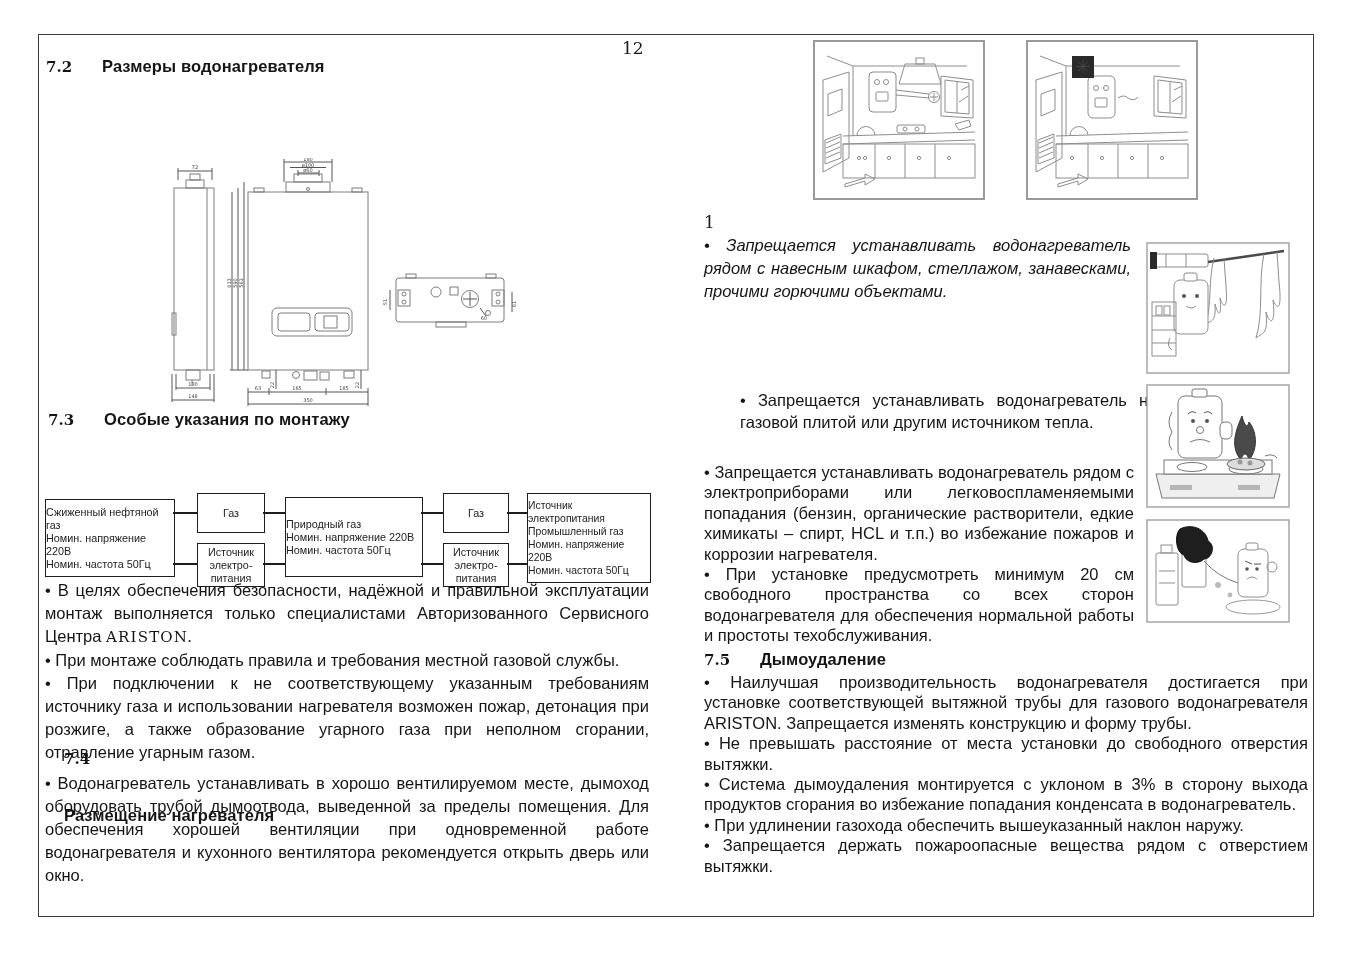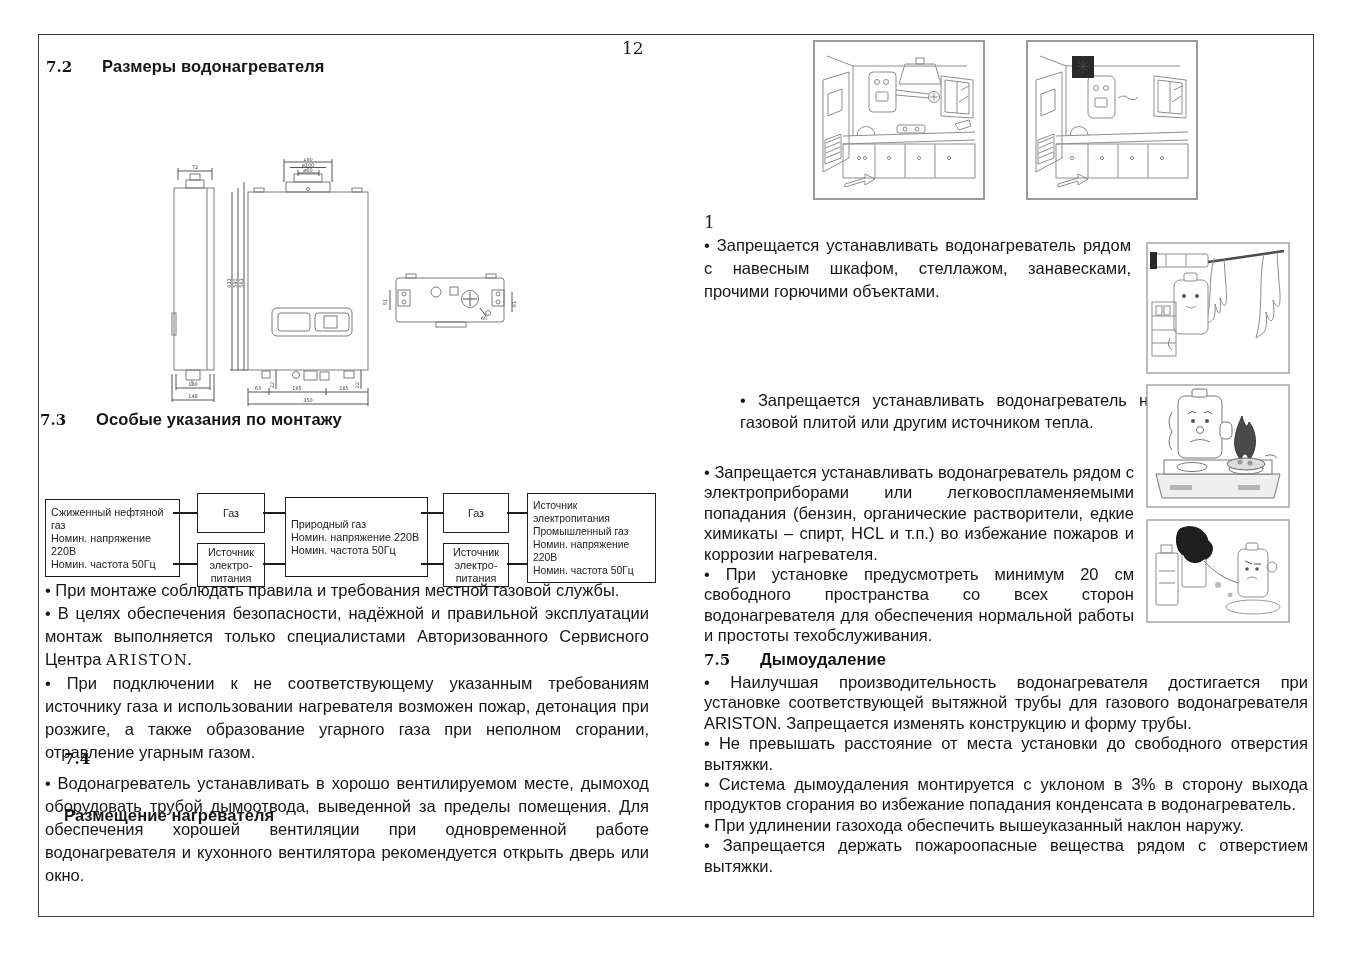--- a/index.html
+++ b/index.html
@@ -16,21 +16,21 @@
   .para p{margin:0;}
   .lh23{line-height:23px;}
   .lh22{line-height:22px;margin-left:36px;}
   .lh20{line-height:20.4px;}
   .brand{font-family:"DejaVu Serif",serif;font-size:15px;letter-spacing:1.2px;}
   
   .flow{width:606px;height:96px;}
   .fbox{position:absolute;border:1.6px solid #1d1d1d;background:#fff;
         font-size:10.8px;line-height:13px;white-space:pre-line;color:#222;
         display:flex;align-items:center;}
-  .fbox.big{padding-left:5px;justify-content:flex-start;text-align:left;}
+  .fbox.big{justify-content:flex-start;text-align:left;}
   .fbox.small{justify-content:center;text-align:center;}
   .fline{position:absolute;border-top:2px solid #1d1d1d;}
   svg text{fill:#444;font-family:"DejaVu Sans",sans-serif;}
 </style>
 </head>
 <body>
 
 <div class="page">
   <div class="border-rect"></div>
 
@@ -136,21 +136,21 @@
       <text x="110" y="232">63</text>
       <text x="149" y="232">165</text>
       <text x="196" y="232">185</text>
       <text x="160" y="244">350</text>
       <text x="239" y="144" transform="rotate(-90 239 144)">51</text>
       <text x="336" y="162">60</text>
       <text x="368" y="146" transform="rotate(-90 368 146)">61</text>
     </g>
   </svg>
 
-  <div class="abs h2" style="left:40px;top:410px;align-items:flex-end;">
+  <div class="abs h2" style="left:48px;top:410px;align-items:flex-end;">
     <span class="num">7.3</span>
     <span class="t">Особые указания по монтажу</span>
   </div>
 
 
   <div class="abs flow" style="left:45px;top:491px;">
     <div class="fbox big" style="left:0px;top:8px;width:128px;height:76px;">Сжиженный нефтяной газ
 Номин. напряжение 220В
 Номин. частота 50Гц</div>
     <div class="fbox small" style="left:152px;top:2px;width:66px;height:38px;">Газ</div>
@@ -173,22 +173,22 @@
     <div class="fline" style="left:218px;top:21px;width:22px;"></div>
     <div class="fline" style="left:376px;top:21px;width:22px;"></div>
     <div class="fline" style="left:462px;top:21px;width:20px;"></div>
     <div class="fline" style="left:128px;top:72px;width:24px;"></div>
     <div class="fline" style="left:218px;top:72px;width:22px;"></div>
     <div class="fline" style="left:376px;top:72px;width:22px;"></div>
     <div class="fline" style="left:462px;top:72px;width:20px;"></div>
   </div>
 
   <div class="abs para lh23" style="left:45px;top:579px;width:604px;">
+    <p><span>• В целях обеспечения безопасности, надёжной и правильной эксплуатации монтаж выполняется только специалистами Авторизованного Сервисного Центра</span> <span class="brand">ARISTON.</span></p>
     <p>• При монтаже соблюдать правила и требования местной газовой службы.</p>
-    <p><span>• В целях обеспечения безопасности, надёжной и правильной эксплуатации монтаж выполняется только специалистами Авторизованного Сервисного Центра</span> <span class="brand">ARISTON.</span></p>
     <p>• При подключении к не соответствующему указанным требованиям источнику газа и использовании нагревателя возможен пожар, детонация при розжиге, а также образование угарного газа при неполном сгорании, отравление угарным газом.</p>
   </div>
 
   <div class="abs h2" style="left:64px;top:750px;flex-direction:column;">
     <span class="num">7.4</span>
     <span class="t">Размещение нагревателя</span>
   </div>
   <div class="abs para lh23" style="left:45px;top:772px;width:604px;">• Водонагреватель устанавливать в хорошо вентилируемом месте, дымоход оборудовать трубой дымоотвода, выведенной за пределы помещения. Для обеспечения хорошей вентиляции при одновременной работе водонагревателя и кухонного вентилятора рекомендуется открыть дверь или окно.</div>
 
   <svg class="abs" style="left:813px;top:40px;" width="172" height="160" viewBox="0 0 172 160">
@@ -273,21 +273,21 @@
         <circle cx="136" cy="118" r="1.6"></circle>
       <path d="M44,96 A9 9 0 0 1 62,95"></path>
       <polygon points="32,144 52,138 52,134 62,139 52,145 52,141 32,147"></polygon>
     </g>
     <rect x="46" y="16" width="22" height="22" fill="#2a2a2a"></rect>
     <text x="57" y="33" font-size="18" text-anchor="middle" fill="#ffffff" style="font-family:'DejaVu Sans',sans-serif;">✳</text>
   </svg>
 
   <div class="abs pagenum" style="left:704px;top:212px;">1</div>
 
-  <div class="abs para lh23" style="left:704px;top:234px;width:427px;">• Запрещается устанавливать водонагреватель рядом с навесным шкафом, стеллажом, занавесками, прочими горючими объектами.</div>
+  <div class="abs para lh23" style="left:704px;top:234px;width:427px;font-style:italic;">• Запрещается устанавливать водонагреватель рядом с навесным шкафом, стеллажом, занавесками, прочими горючими объектами.</div>
 
   <div class="abs para lh22" style="left:704px;top:389px;width:427px;">• Запрещается устанавливать водонагреватель над газовой плитой или другим источником тепла.</div>
 
   <div class="abs para lh20" style="left:704px;top:462px;width:430px;">
     <p>• Запрещается устанавливать водонагреватель рядом с электроприборами или легковоспламеняемыми попадания (бензин, органические растворители, едкие химикаты – спирт, HCL и т.п.) во избежание пожаров и коррозии нагревателя.</p>
     <p>• При установке предусмотреть минимум 20 см свободного пространства со всех сторон водонагревателя для обеспечения нормальной работы и простоты техобслуживания.</p>
   </div>
 
   <svg class="abs" style="left:1146px;top:242px;" width="144" height="132" viewBox="0 0 144 132">
     <rect x="1" y="1" width="142" height="130" fill="#fff" stroke="#a5a5a5" stroke-width="1.5"></rect>

